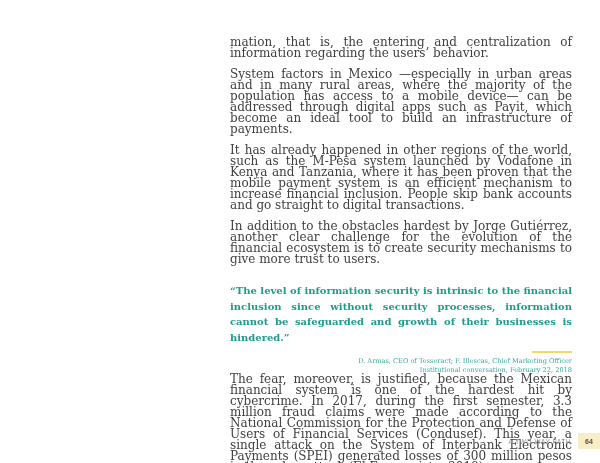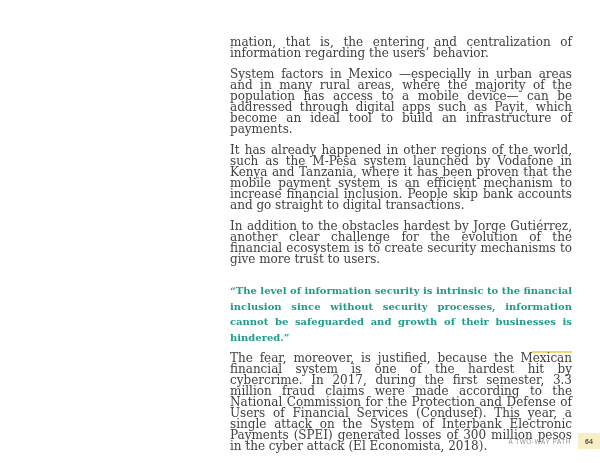--- a/index.html
+++ b/index.html
@@ -93,20 +93,24 @@
 
     <p class="body-para">mation, that is, the entering and centralization of information regarding the users’ behavior.</p>
     <p class="body-para">System factors in Mexico —especially in urban areas and in many rural areas, where the majority of the population has access to a mobile device— can be addressed through digital apps such as Payit, which become an ideal tool to build an infrastructure of payments.</p>
     <p class="body-para">It has already happened in other regions of the world, such as the M-Pesa system launched by Vodafone in Kenya and Tanzania, where it has been proven that the mobile payment system is an efficient mechanism to increase financial inclusion. People skip bank accounts and go straight to digital transactions.</p>
     <p class="body-para">In addition to the obstacles hardest by Jorge Gutiérrez, another clear challenge for the evolution of the financial ecosystem is to create security mechanisms to give more trust to users.</p>
 
     <div class="quote-block">“The level of information security is intrinsic to the financial inclusion since without security processes, information cannot be safeguarded and growth of their businesses is hindered.”</div>
 
     <div class="quote-divider"></div>
 
+    <div class="attribution">
+      <div>D. Armas, CEO of Tesseract; F. Illescas, Chief Marketing Officer</div>
+      <div>Institutional conversation, February 22, 2018</div>
+    </div>
 
     <p class="body-para">The fear, moreover, is justified, because the Mexican financial system is one of the hardest hit by cybercrime. In 2017, during the first semester, 3.3 million fraud claims were made according to the National Commission for the Protection and Defense of Users of Financial Services (Condusef). This year, a single attack on the System of Interbank Electronic Payments (SPEI) generated losses of 300 million pesos in the cyber attack (El Economista, 2018).</p>
 
   </div>
 
   <div class="footer">
     <span class="footer-label">A TWO-WAY PATH</span>
     <span class="page-number-box">64</span>
   </div>
 </div>

